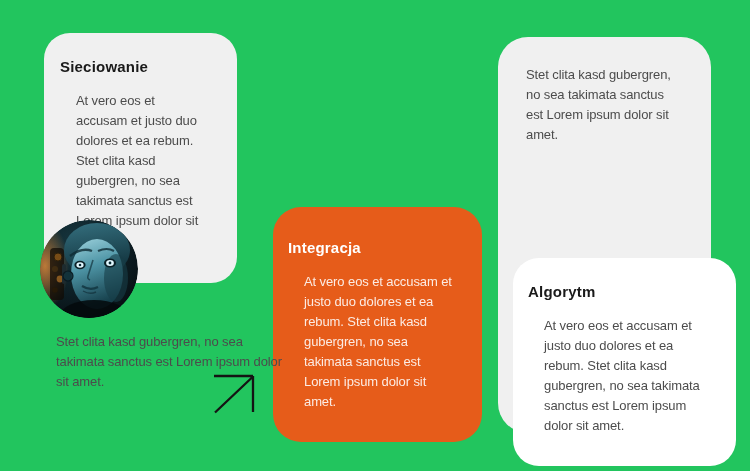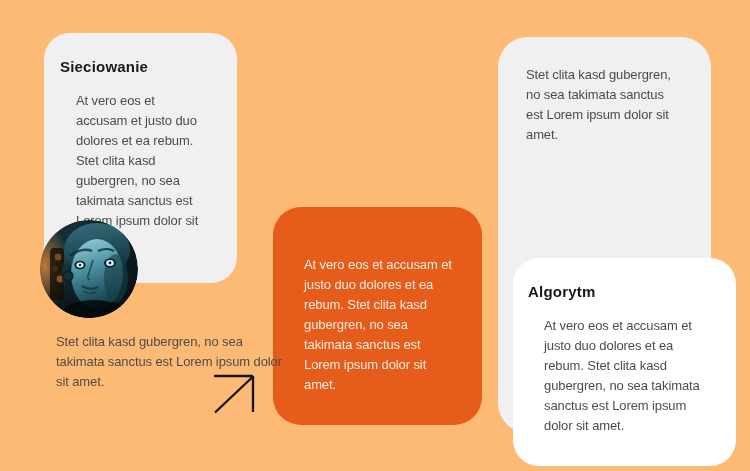--- a/index.html
+++ b/index.html
@@ -1,17 +1,17 @@
 <!DOCTYPE html>
 <html><head>
 <meta charset="utf-8">
 <style>
   html,body { margin:0; padding:0; background:#ffffff; }
   .page {
-    position:relative; width:750px; height:471px; background:#fdba74;
+    position:relative; width:750px; height:471px; background:#22c55e;
     font-family:"Liberation Sans", sans-serif; overflow:hidden;
   }
   .card {
     position:absolute; box-sizing:border-box; background:#f0f0f0;
     border-radius:26px;
   }
   .card-title {
     margin:0 0 10px 0; font-size:15px; font-weight:700; color:#1a1a1a;
     letter-spacing:.2px;
   }
@@ -52,20 +52,21 @@
   <div class="card" id="col-right">
     <p class="note">Stet clita kasd gubergren, no sea takimata sanctus est Lorem ipsum dolor sit amet.</p>
   </div>
 
   <div class="card" id="card-algorytm">
     <h3 class="card-title">Algorytm</h3>
     <p class="card-body">At vero eos et accusam et justo duo dolores et ea rebum. Stet clita kasd gubergren, no sea takimata sanctus est Lorem ipsum dolor sit amet.</p>
   </div>
 
   <div class="card" id="card-integracja">
+    <h3 class="card-title">Integracja</h3>
     <p class="card-body">At vero eos et accusam et justo duo dolores et ea rebum. Stet clita kasd gubergren, no sea takimata sanctus est Lorem ipsum dolor sit amet.</p>
   </div>
 
   <div class="avatar">
     <svg width="98" height="98" viewBox="0 0 98 98" aria-hidden="true">
       <defs>
         <clipPath id="avclip">
             <circle cx="49" cy="49" r="49"></circle>
           </clipPath>
         <radialGradient id="gBg" cx="35%" cy="25%" r="95%">

